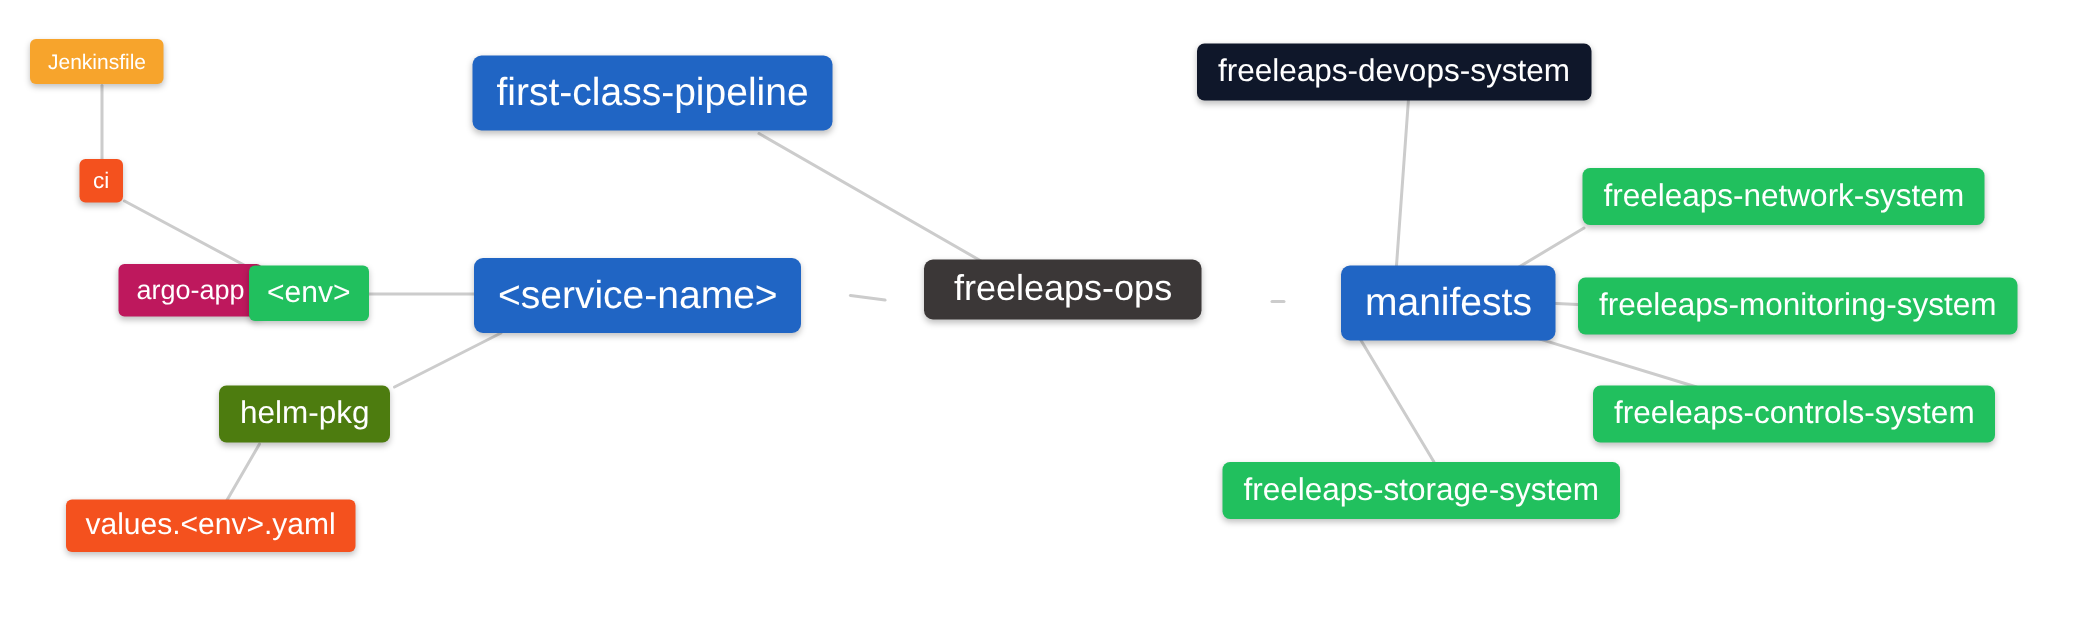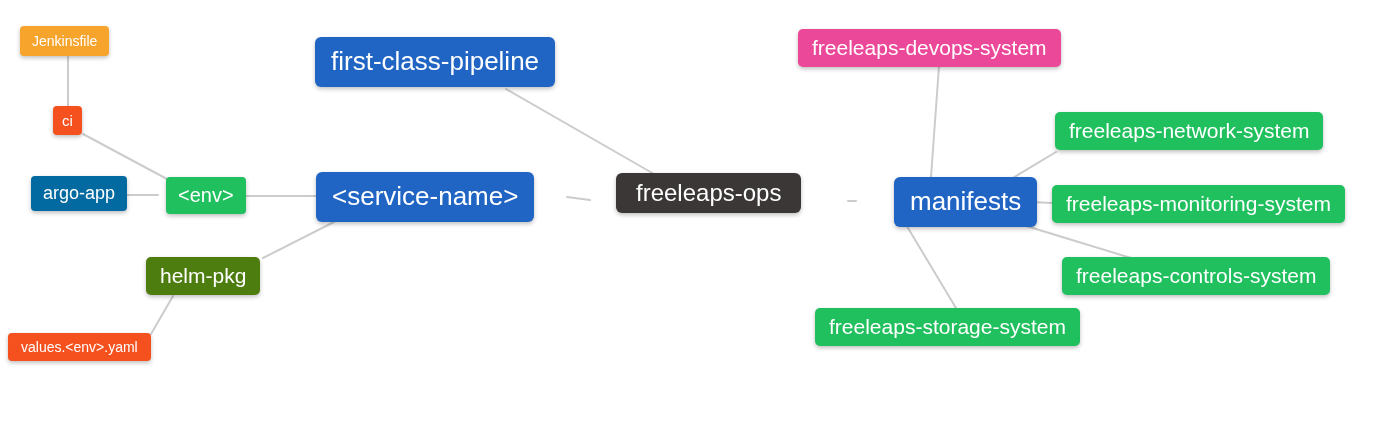--- a/index.html
+++ b/index.html
@@ -29,21 +29,21 @@
     box-shadow: 0 2px 4px rgba(0,0,0,0.25);
     line-height: 1.15;
     cursor: pointer;
     user-select: none;
   }
   
   .sz-xs   { font-size: 14px; padding: 7px 12px;  border-radius: 4px; }
   .sz-ci   { font-size: 15px; padding: 6px 9px;   border-radius: 4px; }
   .sz-s    { font-size: 18px; padding: 7px 12px;  border-radius: 4px; }
   .sz-env  { font-size: 20px; padding: 7px 12px;  border-radius: 4px; }
-  .sz-val  { font-size: 14px; padding: 6px 13px;  border-radius: 4px; }
+  .sz-val  { font-size: 20px; padding: 6px 13px;  border-radius: 4px; margin-left: 36px; }
   .sz-m    { font-size: 21px; padding: 7px 14px;  border-radius: 5px; }
   .sz-l    { font-size: 26px; padding: 10px 16px; border-radius: 6px; }
   .sz-xl   { font-size: 24px; padding: 6px 20px; border-radius: 6px; margin-left: 28px; }
   
   .p-jenkinsfile { left: 20px;   top: 26px; }
   .p-ci          { left: 53px;   top: 106px; }
   .p-argo        { left: 31px;   top: 176px; }
   .p-env         { left: 166px;  top: 177px; text-align: right; }
   .p-helm        { left: 146px;  top: 257px; }
   .p-values      { left: 8px;    top: 333px; }
@@ -74,27 +74,27 @@
     <line x1="848" y1="201" x2="856" y2="201" stroke="#CCCCCC"></line>
     <line x1="931" y1="177" x2="939" y2="66" stroke="#CCCCCC"></line>
     <line x1="1011" y1="179" x2="1056" y2="152" stroke="#CCCCCC"></line>
     <line x1="1010" y1="201" x2="1052" y2="203" stroke="#CCCCCC"></line>
     <line x1="1010" y1="221" x2="1131" y2="258" stroke="#CCCCCC"></line>
     <line x1="905" y1="223" x2="956" y2="308" stroke="#CCCCCC"></line>
   </svg>
 
   <div class="node sz-xs p-jenkinsfile" style="background: rgb(247, 164, 44);">Jenkinsfile</div>
   <div class="node sz-ci p-ci" style="background: rgb(244, 81, 30);">ci</div>
-  <div class="node sz-s p-argo" style="background: #0369a1;">argo-app</div>
+  <div class="node sz-s p-argo" style="background: #be185d; margin-left: 48px;">argo-app</div>
   <div class="node sz-env p-env" style="background: rgb(33, 192, 94);">&lt;env&gt;</div>
   <div class="node sz-m p-helm" style="background: #4d7c0f;">helm-pkg</div>
   <div class="node sz-val p-values" style="background: rgb(244, 81, 30);">values.&lt;env&gt;.yaml</div>
   <div class="node sz-l p-pipeline" style="background: rgb(32, 101, 196);">first-class-pipeline</div>
   <div class="node sz-l p-service" style="background: rgb(32, 101, 196);">&lt;service-name&gt;</div>
   <div class="node sz-xl p-ops" style="background: rgb(59, 55, 55);">freeleaps-ops</div>
   <div class="node sz-l p-manifests" style="background: rgb(32, 101, 196); margin-left: 40px;">manifests</div>
-  <div class="node sz-m p-devops" style="background: #ec4899;">freeleaps-devops-system</div>
+  <div class="node sz-m p-devops" style="background: #0f172a;">freeleaps-devops-system</div>
   <div class="node sz-m p-network" style="background: rgb(33, 192, 94);">freeleaps-network-system</div>
   <div class="node sz-m p-monitoring" style="background: rgb(33, 192, 94);">freeleaps-monitoring-system</div>
   <div class="node sz-m p-controls" style="background: rgb(33, 192, 94);">freeleaps-controls-system</div>
   <div class="node sz-m p-storage" style="background: rgb(33, 192, 94);">freeleaps-storage-system</div>
 
 </div>
 
 </body></html>

